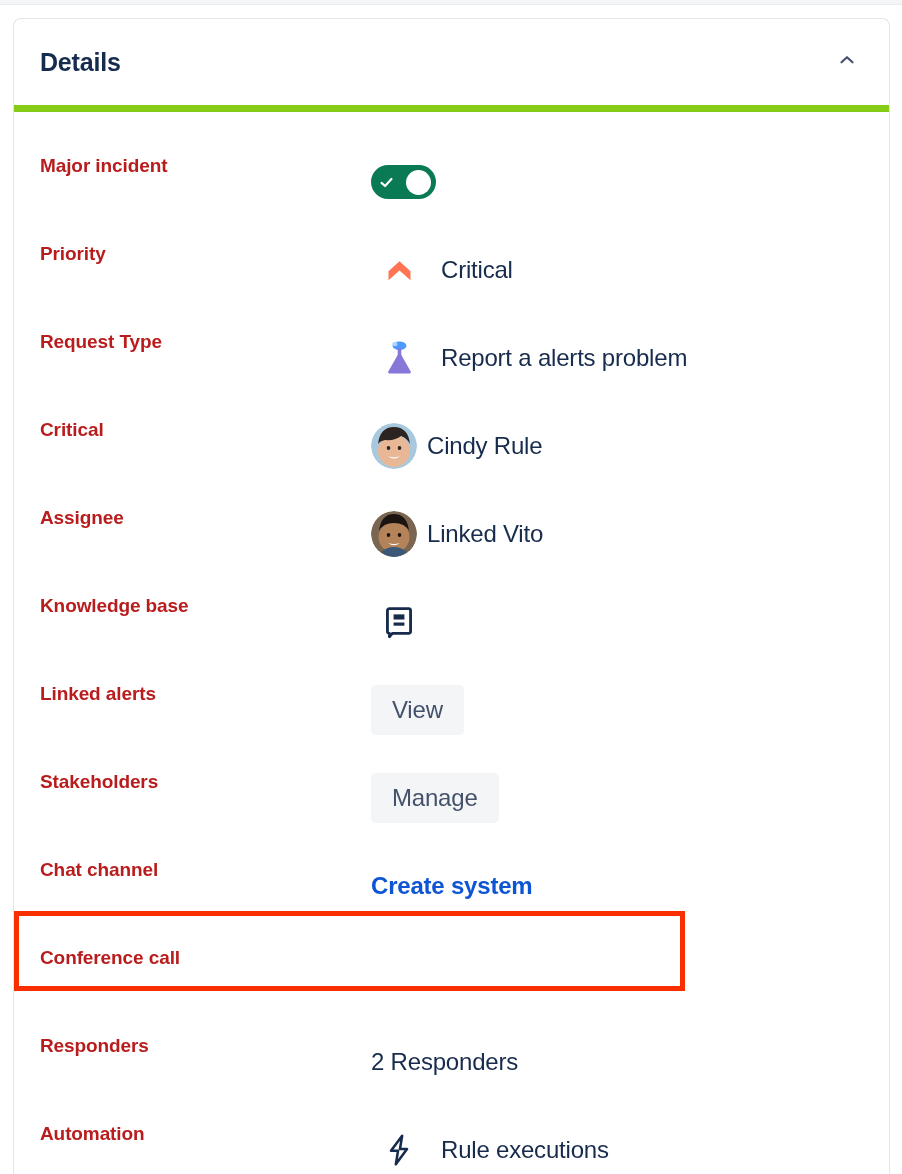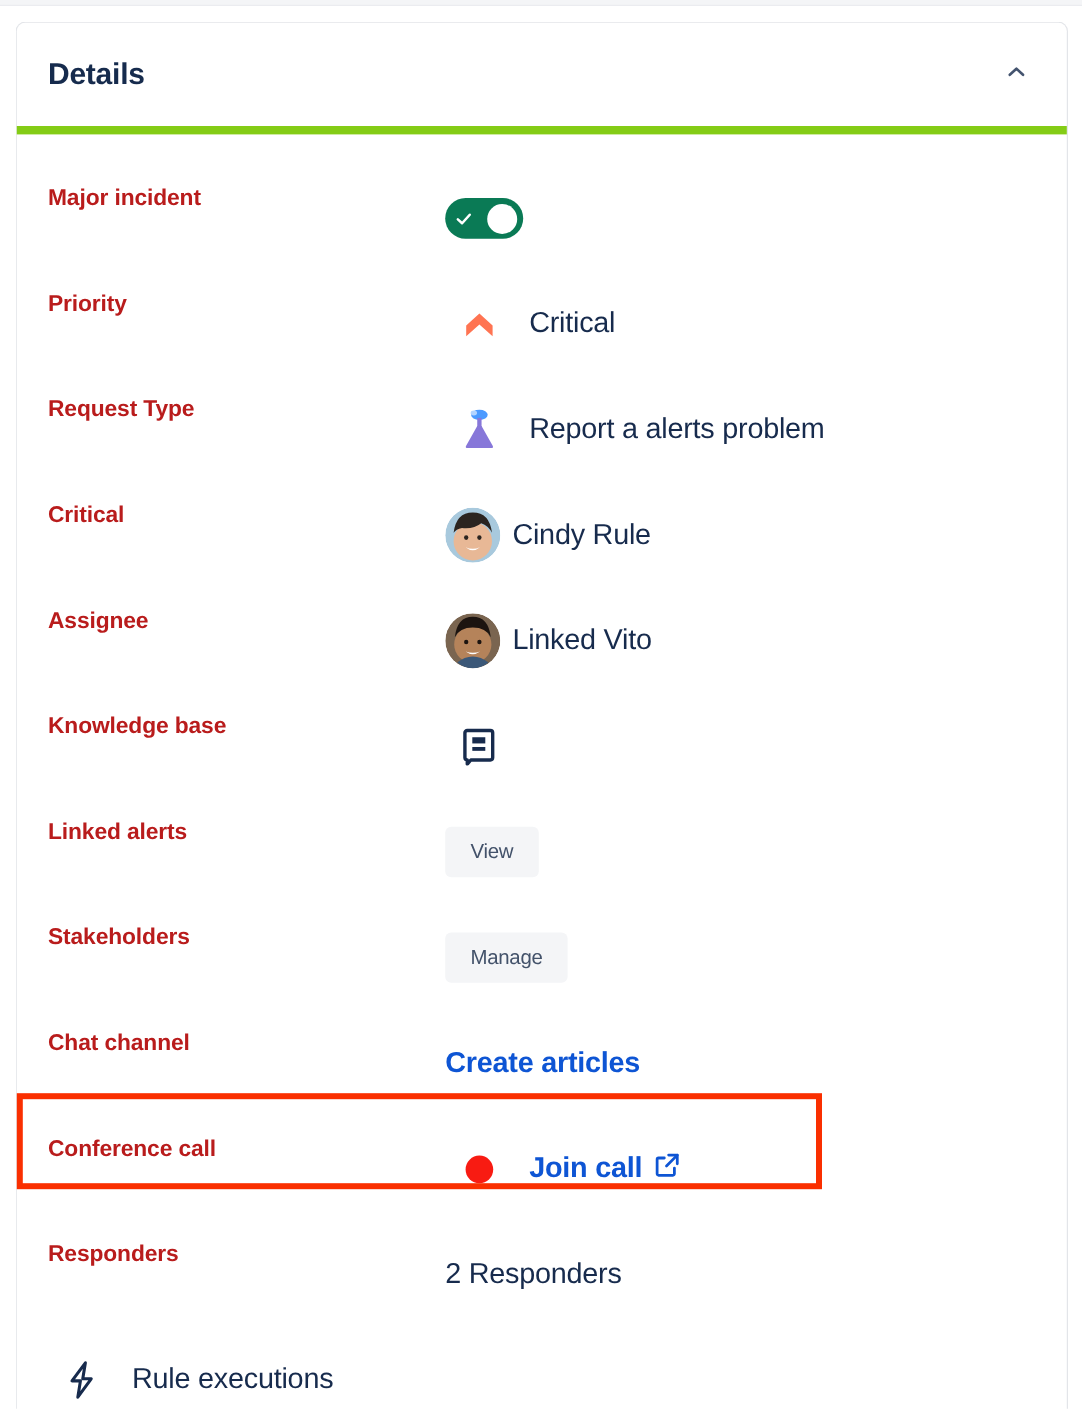--- a/index.html
+++ b/index.html
@@ -142,21 +142,21 @@
     margin-right: 10px;
     position: relative;
   }
 
   
   .pill-btn {
     background: #f4f5f7;
     border: none;
     border-radius: 5px;
     color: #43526a;
-    font-size: 17px;
+    font-size: 24px;
     font-family: "Liberation Sans", sans-serif;
     padding: 11px 21px;
     cursor: pointer;
     letter-spacing: -0.2px;
   }
 
   
   .link-strong {
     color: #0e55d4;
     font-size: 24px;
@@ -320,51 +320,37 @@
     <div class="field-row">
       <div class="field-label">Stakeholders</div>
       <div class="field-value">
         <button class="pill-btn">Manage</button>
       </div>
     </div>
 
     <div class="field-row">
       <div class="field-label">Chat channel</div>
       <div class="field-value">
-        <a class="link-strong">Create articles</a>
+        <a class="link-strong">Create system</a>
       </div>
     </div>
 
     <div class="field-row">
       <div class="field-label">Conference call</div>
-      <div class="field-value">
-        <span class="icon-slot">
-          <span class="red-dot"></span>
-        </span>
-        <a class="link-join gap-16">
-          <span>Join call</span>
-          <span>
-            <svg width="24" height="24" viewBox="0 0 24 24" fill="none">
-              <path d="M13.2 3.6 H20.4 V10.8" stroke="#0e55d4" stroke-width="2.3" stroke-linecap="round" stroke-linejoin="round"></path>
-              <path d="M20.4 3.6 L11.4 12.6" stroke="#0e55d4" stroke-width="2.3" stroke-linecap="round" stroke-linejoin="round"></path>
-              <path d="M18 14.4 V19.2 A1.2 1.2 0 0 1 16.8 20.4 H4.8 A1.2 1.2 0 0 1 3.6 19.2 V7.2 A1.2 1.2 0 0 1 4.8 6 H9.6" stroke="#0e55d4" stroke-width="2.3" stroke-linecap="round" stroke-linejoin="round"></path>
-            </svg>
-          </span>
-        </a>
-      </div>
     </div>
 
     <div class="field-row">
       <div class="field-label">Responders</div>
       <div class="field-value">
         <span class="value-text">2 Responders</span>
       </div>
     </div>
 
     <div class="field-row">
+      <div class="field-label">Automation</div>
       <div class="field-value">
         <span class="icon-slot">
           <svg width="30" height="34" viewBox="0 0 24 28">
             <path d="M14.6 2.2 L5.4 14.6 H11.2 L9.4 25.8 L18.6 13.2 H12.8 Z" fill="none" stroke="#172b4d" stroke-width="2.1" stroke-linejoin="round" stroke-linecap="round"></path>
           </svg>
         </span>
         <span class="value-text gap-16">Rule executions</span>
       </div>
     </div>
 

